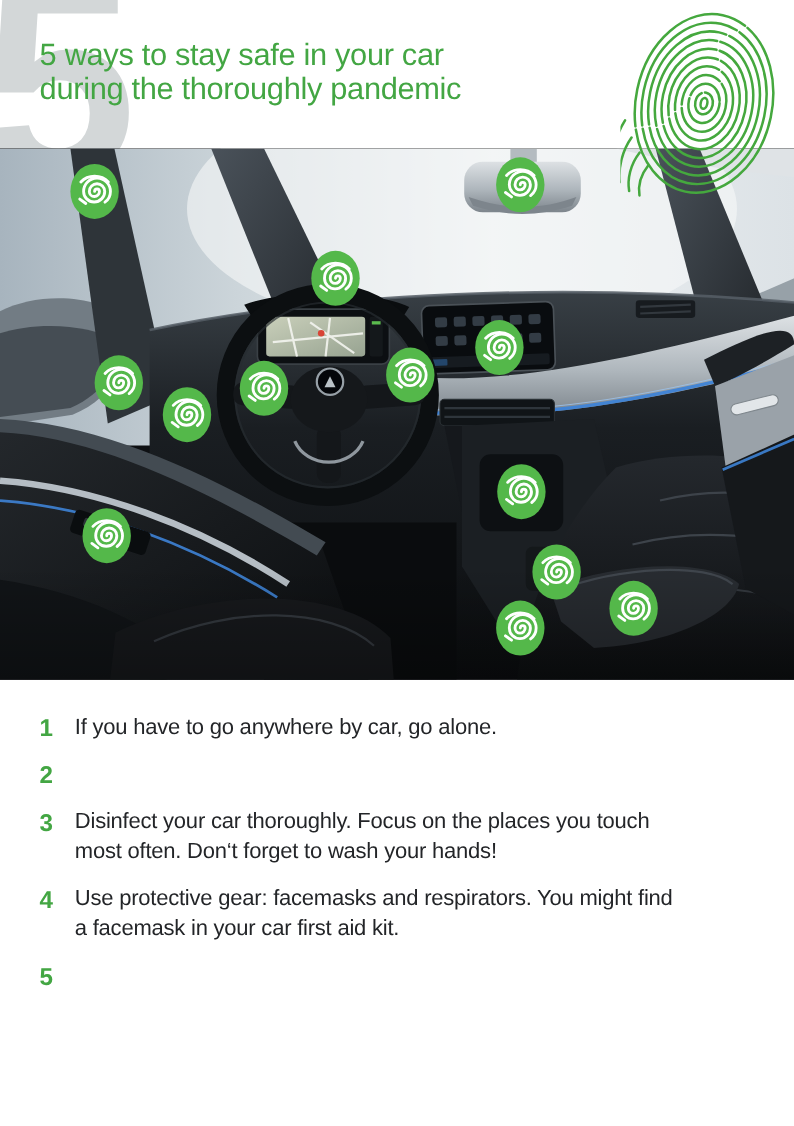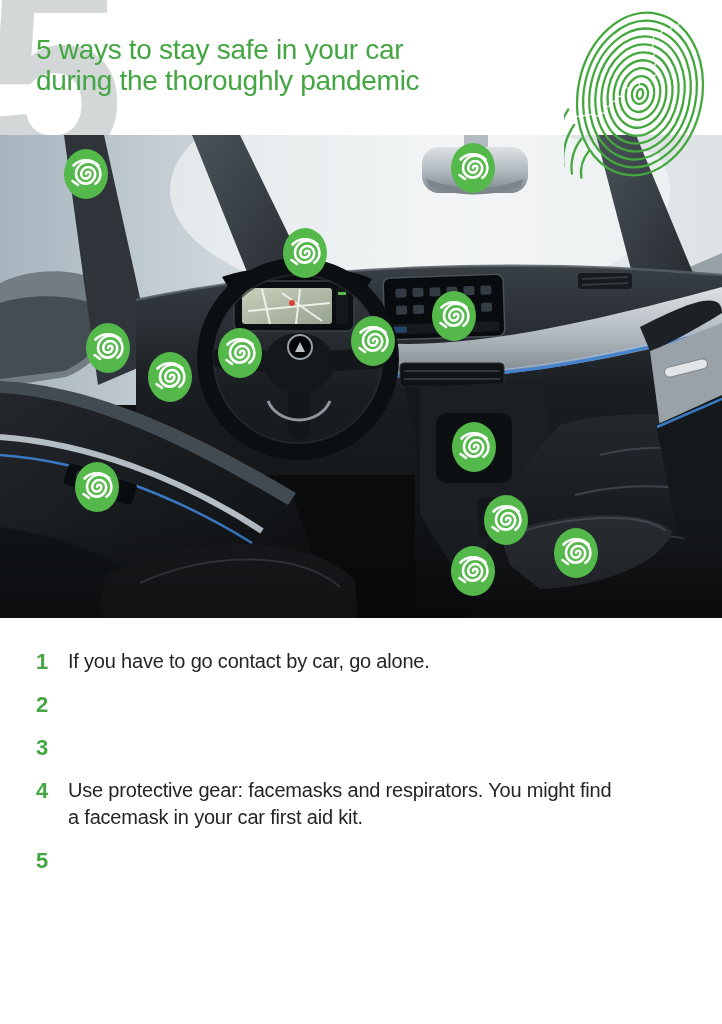--- a/index.html
+++ b/index.html
@@ -347,27 +347,29 @@
             <path d="M23 26 a2.2 2.2 0 0 1 4.4 0 a4.6 4.6 0 0 1 -9.2 0 a7 7 0 0 1 14 0 a9.6 9.6 0 0 1 -19.2 0 a12.2 12.2 0 0 1 24.4 0 a12.2 12.2 0 0 1 -5 9.8"></path>
             <path d="M9.5 33 l5.5 4"></path>
           </g>
         </svg></div>
     </div>
 </div>
 
 <ol class="tips">
     <li class="tip">
       <span class="tip-num">1</span>
-      <span class="tip-text">If you have to go contact by car, go alone.</span>
+      <span class="tip-text">If you have to go anywhere by car, go alone.</span>
     </li>
     <li class="tip">
       <span class="tip-num">2</span>
     </li>
     <li class="tip">
       <span class="tip-num">3</span>
+      <span class="tip-text">Disinfect your car thoroughly. Focus on the places you touch
+most often. Don‘t forget to wash your hands!</span>
     </li>
     <li class="tip">
       <span class="tip-num">4</span>
       <span class="tip-text">Use protective gear: facemasks and respirators. You might find
 a facemask in your car first aid kit.</span>
     </li>
     <li class="tip">
       <span class="tip-num">5</span>
     </li>
   </ol>

